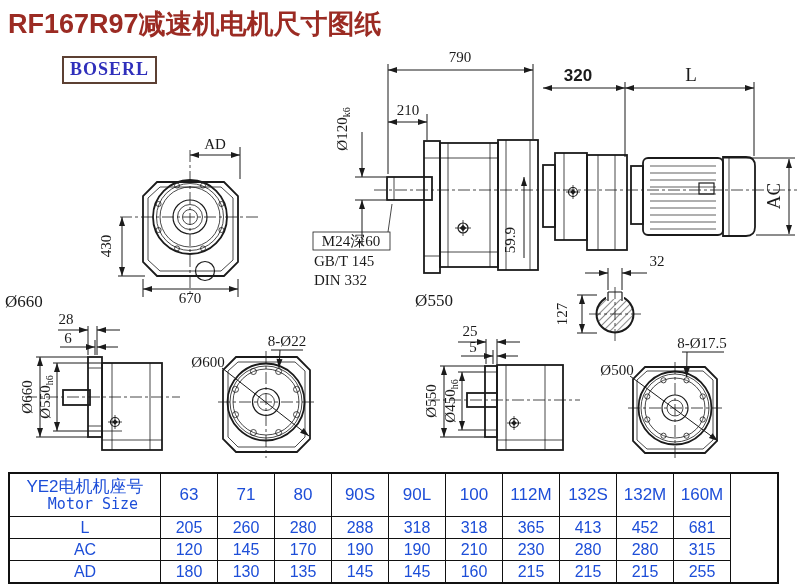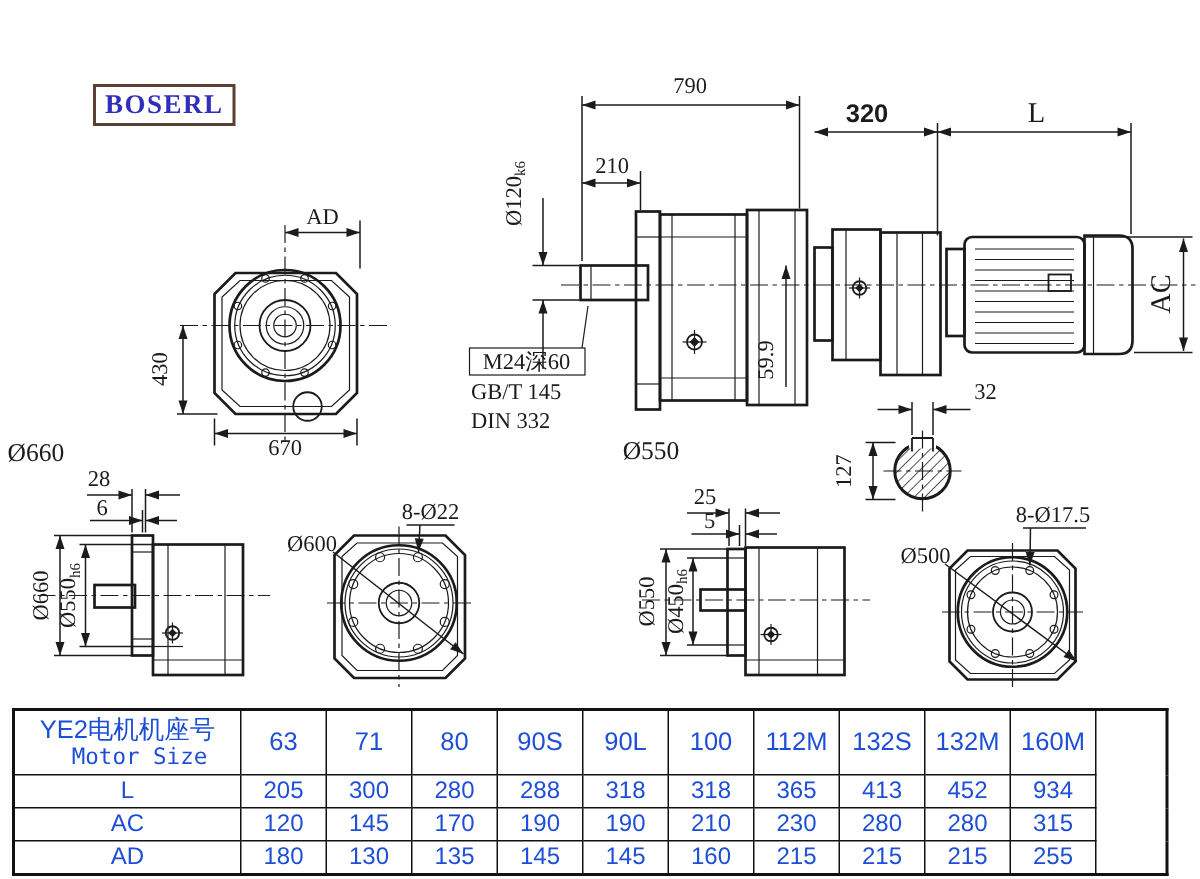--- a/index.html
+++ b/index.html
@@ -32,20 +32,21 @@
   #sizetable .szcell{width:56px;height:42px;margin-top:12px;}
   #sizetable .valcell{height:21px;font-size:16px;}
   #sizetable .rowlabel{font-size:16px;}
   #sizetable .sp{width:46px;border-top:none;border-right:none;border-bottom:none;}
 </style>
 </head>
 <body>
 
 <div id="stage">
 
+  <div id="title">RF167R97减速机电机尺寸图纸</div>
   <div id="logo">
     <span>BOSERL</span>
   </div>
 
   <svg width="800" height="472" viewBox="0 0 800 472">
     <defs>
       <marker id="ar" viewBox="0 0 10 10" refX="9.5" refY="5" markerWidth="10" markerHeight="10" orient="auto-start-reverse" markerUnits="userSpaceOnUse">
         <path d="M0.5,2 L9.5,5 L0.5,8 Z" fill="#1b1b1b"></path>
       </marker>
       <pattern id="hatch" width="5" height="5" patternUnits="userSpaceOnUse" patternTransform="rotate(45)">
@@ -348,29 +349,29 @@
           <td class="szcell">100</td>
           <td class="szcell">112M</td>
           <td class="szcell">132S</td>
           <td class="szcell">132M</td>
           <td class="szcell">160M</td>
           <td class="sp" rowspan="4"></td>
         </tr>
     <tr>
           <td class="valcell rowlabel">L</td>
           <td class="valcell">205</td>
-          <td class="valcell">300</td>
+          <td class="valcell">260</td>
           <td class="valcell">280</td>
           <td class="valcell">288</td>
           <td class="valcell">318</td>
           <td class="valcell">318</td>
           <td class="valcell">365</td>
           <td class="valcell">413</td>
           <td class="valcell">452</td>
-          <td class="valcell">934</td>
+          <td class="valcell">681</td>
         </tr>
         <tr>
           <td class="valcell rowlabel">AC</td>
           <td class="valcell">120</td>
           <td class="valcell">145</td>
           <td class="valcell">170</td>
           <td class="valcell">190</td>
           <td class="valcell">190</td>
           <td class="valcell">210</td>
           <td class="valcell">230</td>

